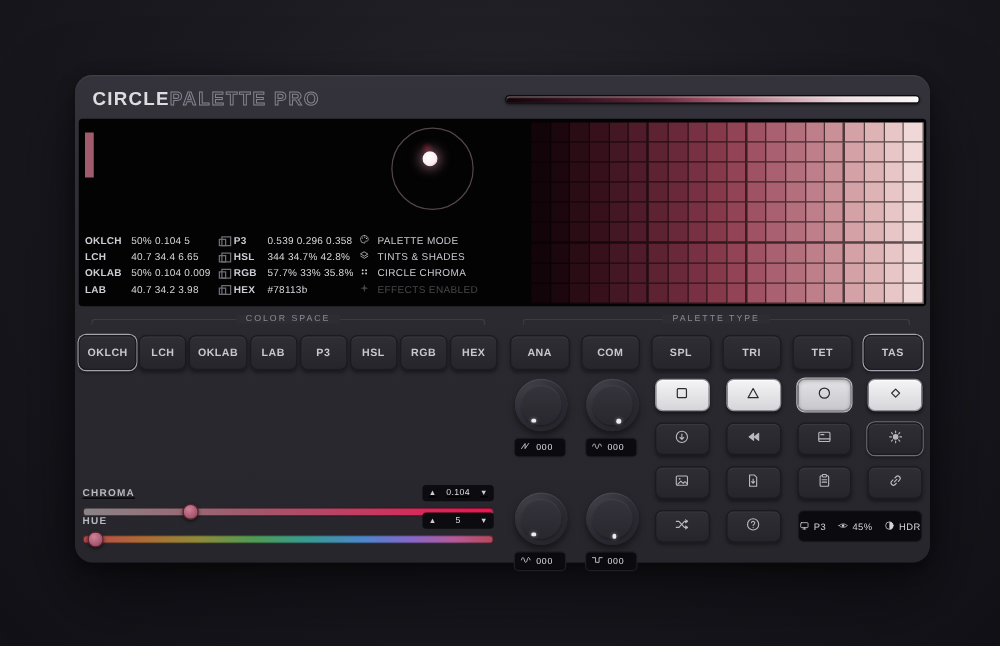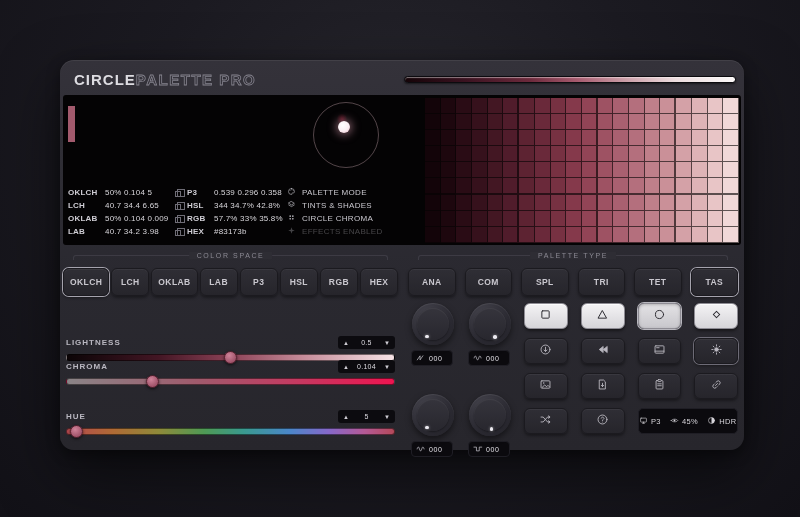--- a/index.html
+++ b/index.html
@@ -80,21 +80,21 @@
     background:linear-gradient(180deg,#efeef0,#c9c8cc);color:#36353b;
     display:flex;align-items:center;justify-content:center;
     box-shadow:0 2px 3px rgba(0,0,0,.45), inset 0 1px 0 rgba(255,255,255,.7);cursor:pointer;}
   .tool-btn svg{width:13px;height:13px;}
   .color-input{flex:1;height:26px;border-radius:3px;border:1px solid #6c3244;
     background:linear-gradient(180deg,#b4647a,#8c4257);color:#fff;font-size:12px;padding:0 10px;
     font-family:"Liberation Sans",sans-serif;outline:none;
     box-shadow:inset 0 1px 0 rgba(255,255,255,.28), inset 0 -4px 8px rgba(60,15,28,.35);}
 
   .slider-block{position:absolute;left:3px;right:3px;height:32px;}
-  .sb-0{top:84px;}.sb-1{top:108px;}.sb-2{top:158px;}
+  .sb-0{top:84px;}.sb-1{top:136px;text-decoration:underline;}.sb-2{top:158px;}
   .slider-head{display:flex;justify-content:space-between;align-items:center;height:13px;}
   .slider-label{font-size:8px;font-weight:700;letter-spacing:1px;color:#b9b7c0;}
   .stepper{width:57px;height:13px;background:#0c0b0f;border-radius:3px;display:flex;align-items:center;
     justify-content:space-between;padding:0 5px;color:#dddbe1;font-size:7px;}
   .stp-arrow{font-size:6px;color:#cfcdd4;cursor:pointer;line-height:1;}
   .stp-val{letter-spacing:.3px;}
   .track{position:relative;margin-top:5px;height:7px;border-radius:4px;border:1px solid rgba(0,0,0,.5);cursor:pointer;}
   .track-lightness{background:linear-gradient(90deg,#0b0406,#431624 28%,#8c4257 50%,#c58b99 72%,#f6e3e6 100%);}
   .track-chroma{background:linear-gradient(90deg,#8a8487,#a05a6c 40%,#c43a61 70%,#ee1450 100%);}
   .track-hue{background:linear-gradient(90deg,#b4494f,#b06a35 14%,#8f8a3a 28%,#4f9a55 42%,#3a9a8f 54%,#4b87c9 68%,#8668c9 80%,#b45a96 91%,#b4495a 100%);}
@@ -188,21 +188,21 @@
             <span class="vv">344 34.7% 42.8%</span>
           </div>
           <div class="vrow">
             <span class="copy-ico"></span>
             <span class="vl">RGB</span>
             <span class="vv">57.7% 33% 35.8%</span>
           </div>
           <div class="vrow">
             <span class="copy-ico"></span>
             <span class="vl">HEX</span>
-            <span class="vv">#83173b</span>
+            <span class="vv">#78113b</span>
           </div>
         </div>
       <div class="vcol3" id="vals-modes">
           <div class="mode-row">
             <span><svg viewBox="0 0 16 16" fill="none" stroke="currentColor" stroke-width="1" stroke-linecap="round" stroke-linejoin="round">
                 <path d="M8 2.6a5.4 5.4 0 1 0 0 10.8c.9 0 1-.6.7-1.2-.4-.8 0-1.6 1-1.6h1.5c1.4 0 2.2-.9 2.2-2.4A5.6 5.6 0 0 0 8 2.6Z"></path>
                 <circle cx="5.4" cy="6" r="0.8" fill="currentColor" stroke="none"></circle>
                 <circle cx="8.6" cy="4.9" r="0.8" fill="currentColor" stroke="none"></circle>
                 <circle cx="11" cy="6.6" r="0.8" fill="currentColor" stroke="none"></circle>
               </svg></span>
@@ -429,33 +429,20 @@
           <button class="chip">LCH</button>
           <button class="chip">OKLAB</button>
           <button class="chip">LAB</button>
           <button class="chip">P3</button>
           <button class="chip">HSL</button>
           <button class="chip">RGB</button>
           <button class="chip">HEX</button>
         </div>
 
 
-      <div class="slider-block sb-0">
-        <div class="slider-head">
-          <span class="slider-label">LIGHTNESS</span>
-          <div class="stepper">
-            <span class="stp-arrow">▲</span>
-            <span class="stp-val">0.5</span>
-            <span class="stp-arrow">▼</span>
-          </div>
-        </div>
-        <div class="track track-lightness">
-          <div class="handle" style="left: calc(50% - 6.5px);"></div>
-        </div>
-      </div>
 
       <div class="slider-block sb-1">
         <div class="slider-head">
           <span class="slider-label">CHROMA</span>
           <div class="stepper">
             <span class="stp-arrow">▲</span>
             <span class="stp-val">0.104</span>
             <span class="stp-arrow">▼</span>
           </div>
         </div>

